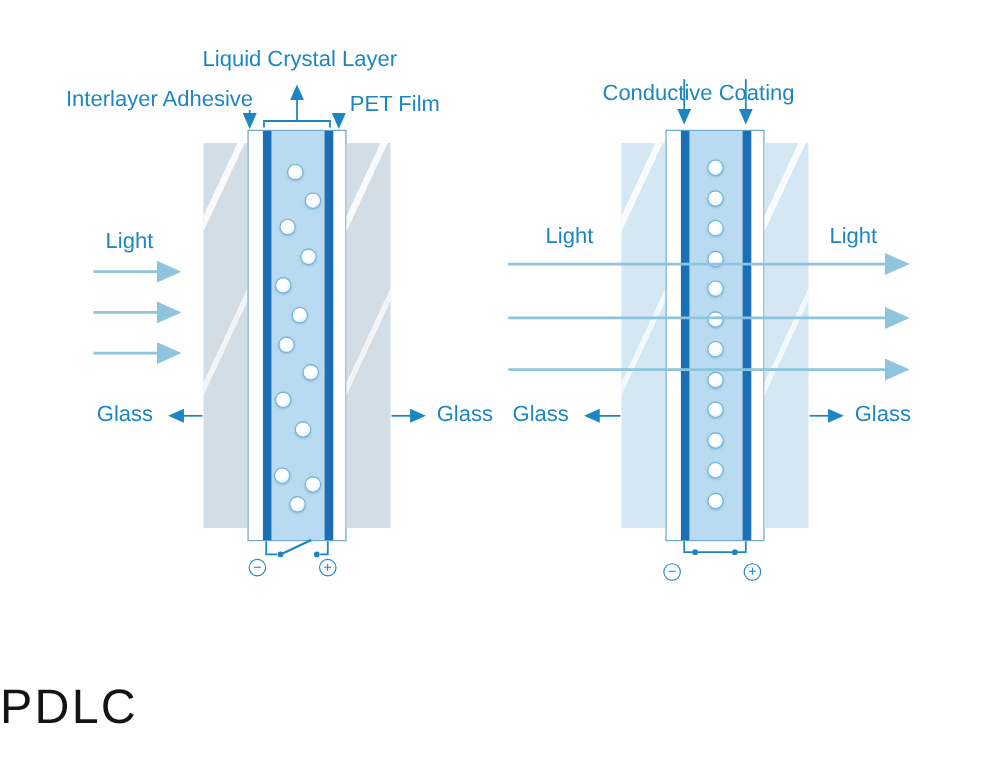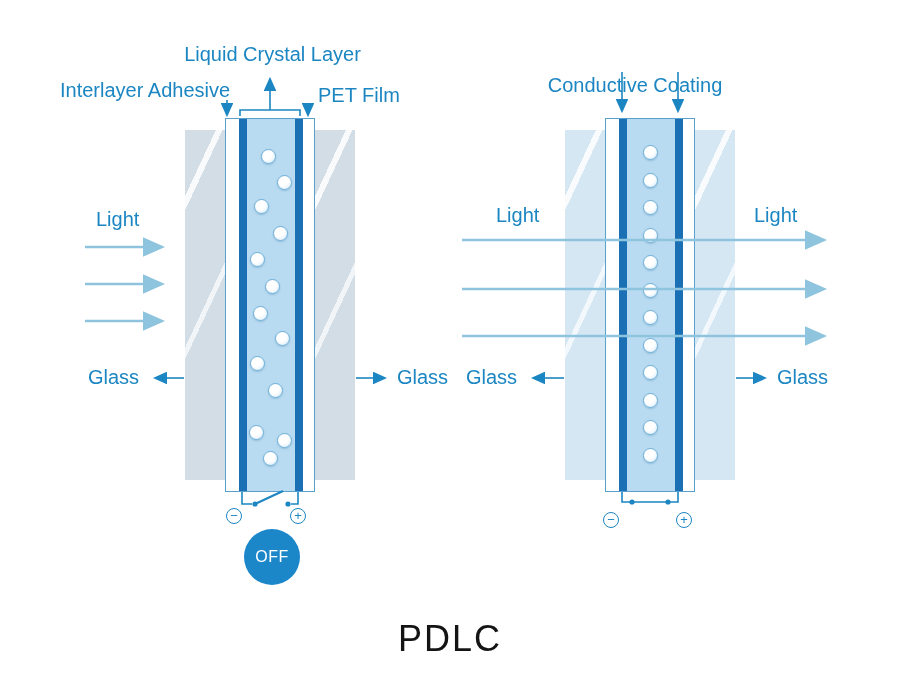--- a/index.html
+++ b/index.html
@@ -38,22 +38,22 @@
     position:absolute;width:16px;height:16px;border:1.5px solid #1b86c2;border-radius:50%;
     color:#1b86c2;font-size:13px;line-height:14px;text-align:center;background:#ffffff;
     box-sizing:border-box;z-index:4;
   }
   .state-circle{
     position:absolute;width:56px;height:56px;border-radius:50%;background:#1b87c9;
     color:#ffffff;font-size:16px;display:flex;align-items:center;justify-content:center;
     z-index:4;letter-spacing:.5px;
   }
   .title{
-    position:absolute;left:0;top:618px;width:900px;text-align:center;
-    color:#141414;font-size:36px;font-weight:500;letter-spacing:2px;z-index:5;
+    position:absolute;left:0;top:618px;width:900px;text-align:left;
+    color:#141414;font-size:44px;font-weight:500;letter-spacing:2px;z-index:5;
   }
 </style>
 </head>
 <body>
 
 <div id="scene">
 
   <div>
     <div class="glass gray" style="left:185px;"></div>
     <div class="film" style="left:225px;">
@@ -141,21 +141,20 @@
   <div class="lbl" style="left:496px;top:204px;">Light</div>
   <div class="lbl" style="left:754px;top:204px;">Light</div>
   <div class="lbl" style="left:466px;top:366px;">Glass</div>
   <div class="lbl" style="left:777px;top:366px;">Glass</div>
 
   <span class="terminal" style="left:226px;top:508px;">−</span>
   <span class="terminal" style="left:290px;top:508px;">+</span>
   <span class="terminal" style="left:603px;top:512px;">−</span>
   <span class="terminal" style="left:676px;top:512px;">+</span>
 
-  <div class="state-circle" style="left:244px;top:529px;">OFF</div>
 
   <div class="title">PDLC</div>
 <div class="droplet" style="left: 260.5px; top: 148.5px;"></div>
     <div class="droplet" style="left: 276.5px; top: 174.5px;"></div>
     <div class="droplet" style="left: 253.5px; top: 198.5px;"></div>
     <div class="droplet" style="left: 272.5px; top: 225.5px;"></div>
     <div class="droplet" style="left: 249.5px; top: 251.5px;"></div>
     <div class="droplet" style="left: 264.5px; top: 278.5px;"></div>
     <div class="droplet" style="left: 252.5px; top: 305.5px;"></div>
     <div class="droplet" style="left: 274.5px; top: 330.5px;"></div>

